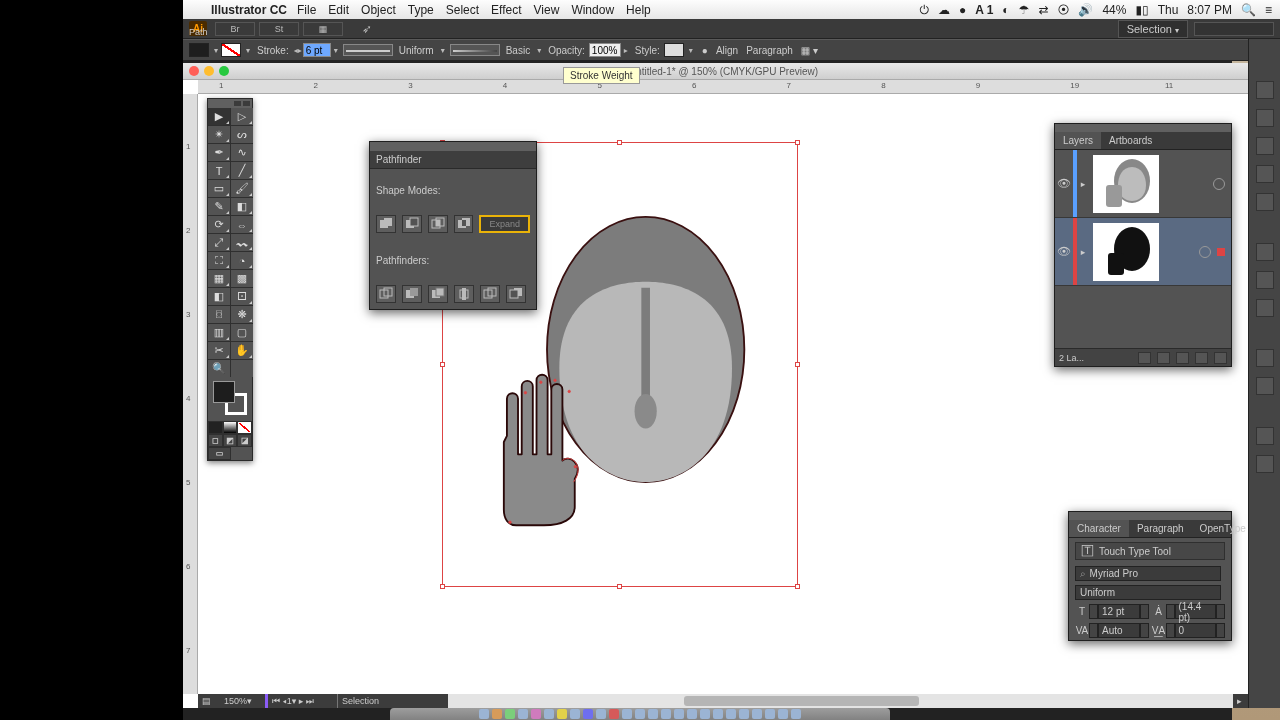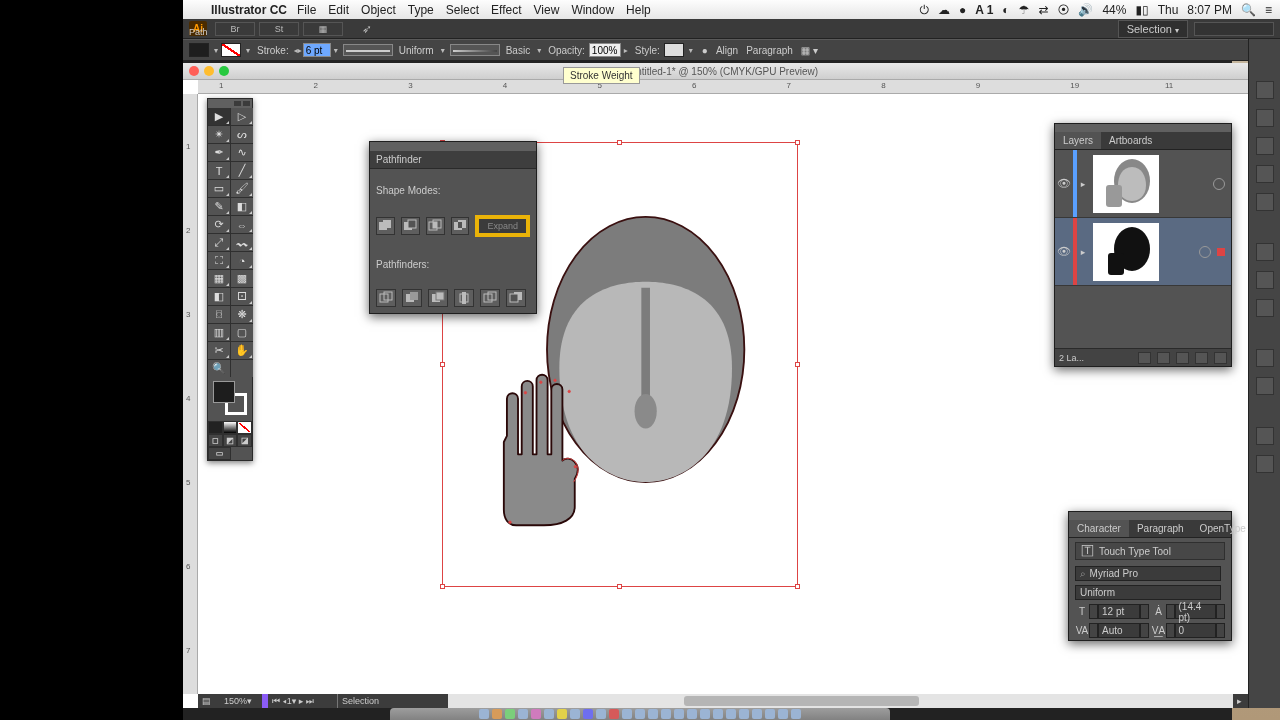--- a/index.html
+++ b/index.html
@@ -46,21 +46,21 @@
 
   .ruler-h { position:absolute; left:15px; right:15px; top:17px; height:14px; background:#ddd; border-bottom:1px solid #aaa; font-size:8px; color:#555;}
   .ruler-h span{position:absolute;top:1px;}
   .ruler-v { position:absolute; left:0; top:31px; width:15px; bottom:14px; background:#ddd; border-right:1px solid #aaa; font-size:8px; color:#555;}
   .ruler-v span{position:absolute; left:3px;}
   .canvas-area { position:absolute; left:15px; right:15px; top:31px; bottom:14px; background:#fff; overflow:hidden;}
   .vscroll { position:absolute; right:0; top:31px; width:15px; bottom:14px; background:#e4e4e4;}
   .vscroll .thumb{position:absolute;left:2px;right:2px;top:2px;height:20px;background:#b5b5b5;border-radius:3px;}
   .hscroll { position:absolute; left:15px; right:15px; bottom:0; height:14px; background:#e4e4e4; display:flex; align-items:center;}
   .hscroll .status{background:#3c3c3c;color:#ccc;font-size:9px;height:14px;display:flex;align-items:center;padding:0 4px;}
-  .hscroll .zoom{width:48px;border-right:6px solid #8b5cf6;}
+  .hscroll .zoom{width:48px;border-right:3px solid #8b5cf6;}
   .hscroll .nav{width:70px;border-right:1px solid #777;}
   .hscroll .sel{width:110px;}
   .hscroll .track{flex:1;position:relative;height:14px;}
   .hscroll .thumb{position:absolute;left:30%;width:30%;top:2px;bottom:2px;background:#b5b5b5;border-radius:3px;}
 
   
   .sel-box{position:absolute;border:1px solid #d44;}
   .sel-box .h{position:absolute;width:5px;height:5px;background:#fff;border:1px solid #d44;}
   svg.art{position:absolute;}
 
@@ -81,21 +81,21 @@
   .fs-row b.none::after{content:"";position:absolute;left:1px;right:1px;top:1px;bottom:1px;background:linear-gradient(to top right, transparent 44%, red 44%, red 56%, transparent 56%);}
 
   
   .pathfinder{position:absolute;left:369px;top:141px;width:168px;background:#535353;border:1px solid #1f1f1f;box-shadow:0 3px 10px rgba(0,0,0,.6);z-index:45;font-size:10px;color:#ccc;}
   .pathfinder .pf-top{height:9px;background:#606060;}
   .pathfinder .pf-tab{background:#3e3e3e;padding:3px 6px;border-bottom:1px solid #2a2a2a;}
   .pathfinder .pf-sec{padding:16px 6px;}
   .pathfinder .pf-row{display:flex;gap:6px;padding:3px 6px 6px;align-items:center;}
   .pathfinder .pf-btn{width:20px;height:18px;background:#5e5e5e;border:1px solid #333;display:flex;align-items:center;justify-content:center;}
   .pathfinder .pf-btn svg{width:14px;height:14px;}
-  .pathfinder .expand{margin-left:auto;font-size:9px;color:#888;background:#3b3b3b;border:4px solid #eab308;padding:2px 8px;}
+  .pathfinder .expand{margin-left:auto;font-size:9px;color:#888;background:#3b3b3b;border:2px solid #eab308;padding:2px 8px;}
 
   
   .dock-strip{position:absolute;right:0;top:39px;width:32px;bottom:12px;background:#454545;border-left:1px solid #222;z-index:35;display:flex;flex-direction:column;align-items:center;padding-top:42px;gap:10px;}
   .dock-strip .di{width:18px;height:18px;background:#555;border:1px solid #333;}
 
   
   .layers-panel{position:absolute;right:48px;top:123px;width:178px;height:244px;background:#535353;border:1px solid #1f1f1f;box-shadow:0 3px 10px rgba(0,0,0,.6);z-index:42;font-size:10px;color:#ccc;}
   .panel-top{height:8px;background:#606060;}
   .panel-tabs{display:flex;background:#3a3a3a;border-bottom:1px solid #222;}
   .panel-tabs .tab{padding:3px 8px;color:#ccc;font-size:10px;}

